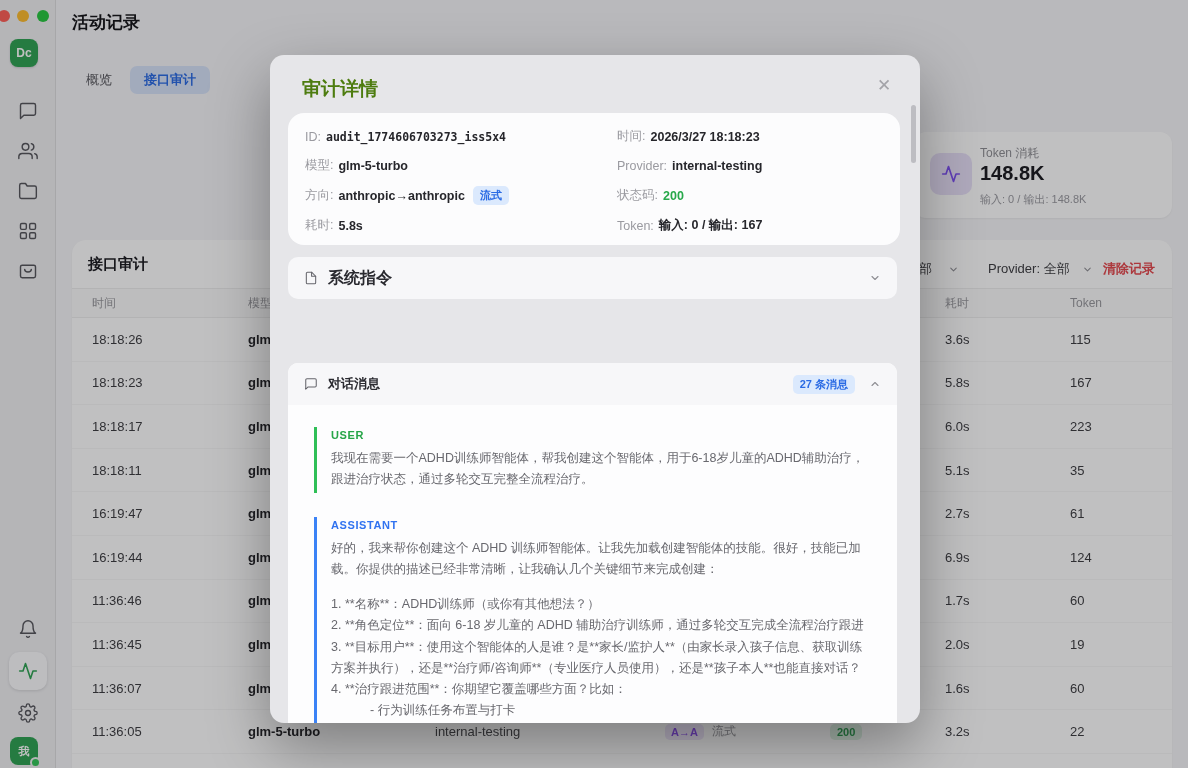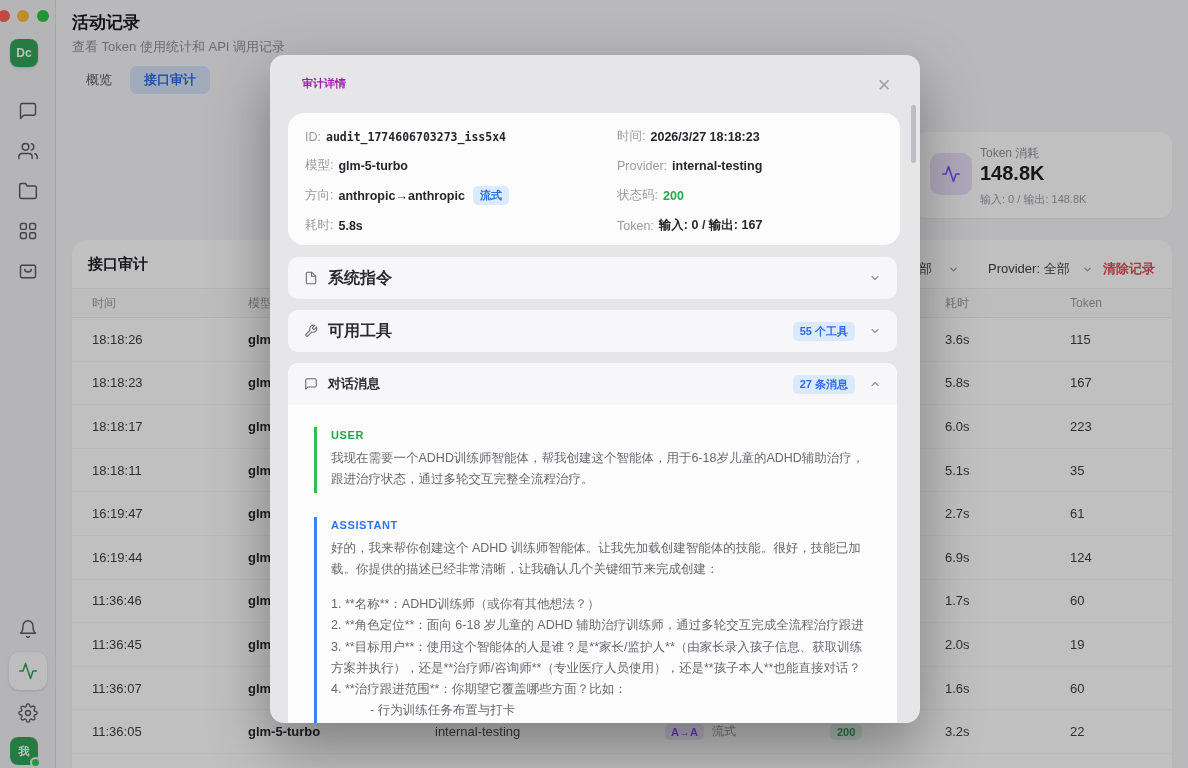--- a/index.html
+++ b/index.html
@@ -61,21 +61,21 @@
   .c-status { width:115px; }
   .c-dur { width:125px; }
   .c-tok { flex:1; }
   .badge-dir { background:#efe7fb; color:#8a4fe8; font-size:11px; font-weight:600; padding:2px 6px; border-radius:5px; }
   .stream-txt { margin-left:8px; color:#98989d; font-size:12px; }
   .badge-status { background:#dff3e5; color:#2f9e52; font-size:11px; font-weight:600; padding:2px 7px; border-radius:5px; }
 
   
   .overlay { position:absolute; inset:0; background:rgba(12,12,16,0.26); z-index:5; }
   .modal { position:absolute; left:270px; top:55px; width:650px; height:668px; background:#e6e6e9; border-radius:14px; z-index:10; box-shadow:0 24px 60px rgba(0,0,0,0.35); overflow:hidden; }
-  .modal-title { position:absolute; left:32px; top:21px; font-size:11px; font-weight:700; color:#a21caf; }
+  .modal-title { position:absolute; left:32px; top:21px; font-size:19px; font-weight:700; color:#4d7c0f; }
   .modal-close { position:absolute; right:24px; top:18px; width:24px; height:24px; color:#a3a3a8; font-size:17px; display:flex; align-items:center; justify-content:center; cursor:default; }
   .scroll-thumb { position:absolute; right:4px; top:50px; width:5px; height:58px; background:#bdbdc2; border-radius:3px; }
 
   .info-card { position:absolute; left:18px; top:58px; width:612px; height:132px; background:#fcfcfd; border-radius:16px; padding:15px 17px; display:grid; grid-template-columns:312px 1fr; row-gap:12px; font-size:12.5px; align-content:start; }
   .info-item { display:flex; align-items:center; white-space:nowrap; }
   .info-item .lbl { color:#9a9aa0; margin-right:5px; }
   .info-item .val { color:#26262b; font-weight:600; }
   .info-item .val.mono { font-family:"DejaVu Sans Mono","Liberation Mono",monospace; font-size:11.5px; }
   .info-item .val.green { color:#27a84a; }
   .badge-blue { margin-left:8px; background:#dbe9fd; color:#2b6be4; font-size:11px; font-weight:600; padding:2px 7px; border-radius:5px; }
@@ -171,21 +171,20 @@
           <path d="M19.4 15a1.65 1.65 0 0 0 .33 1.82l.06.06a2 2 0 0 1 0 2.83 2 2 0 0 1-2.83 0l-.06-.06a1.65 1.65 0 0 0-1.82-.33 1.65 1.65 0 0 0-1 1.51V21a2 2 0 0 1-2 2 2 2 0 0 1-2-2v-.09A1.65 1.65 0 0 0 9 19.4a1.65 1.65 0 0 0-1.82.33l-.06.06a2 2 0 0 1-2.83 0 2 2 0 0 1 0-2.83l.06-.06a1.65 1.65 0 0 0 .33-1.82 1.65 1.65 0 0 0-1.51-1H3a2 2 0 0 1-2-2 2 2 0 0 1 2-2h.09A1.65 1.65 0 0 0 4.6 9a1.65 1.65 0 0 0-.33-1.82l-.06-.06a2 2 0 0 1 0-2.83 2 2 0 0 1 2.83 0l.06.06a1.65 1.65 0 0 0 1.82.33H9a1.65 1.65 0 0 0 1-1.51V3a2 2 0 0 1 2-2 2 2 0 0 1 2 2v.09a1.65 1.65 0 0 0 1 1.51 1.65 1.65 0 0 0 1.82-.33l.06-.06a2 2 0 0 1 2.83 0 2 2 0 0 1 0 2.83l-.06.06a1.65 1.65 0 0 0-.33 1.82V9a1.65 1.65 0 0 0 1.51 1H21a2 2 0 0 1 2 2 2 2 0 0 1-2 2h-.09a1.65 1.65 0 0 0-1.51 1z"></path>
         </svg>
     </div>
     <div class="avatar">
         <span>我</span>
         <span class="dot"></span>
       </div>
   </div>
 
   <div class="page-title">活动记录</div>
-  <div class="page-subtitle">查看 Token 使用统计和 API 调用记录</div>
   <div class="tabs">
     <div class="tab">概览</div>
     <div class="tab active">接口审计</div>
   </div>
 
   <div class="stat-card right">
     <div class="stat-icon purple">
       <svg viewBox="0 0 24 24" fill="none" stroke="currentColor" stroke-width="2" stroke-linecap="round" stroke-linejoin="round">
           <polyline points="22 12 18 12 15 21 9 3 6 12 2 12"></polyline>
         </svg>
@@ -373,35 +372,20 @@
         </span>
       <span class="s-label">系统指令</span>
       <span class="spacer"></span>
       <span class="s-chev">
           <svg viewBox="0 0 24 24" fill="none" stroke="currentColor" stroke-width="2.2" stroke-linecap="round" stroke-linejoin="round">
             <polyline points="6 9 12 15 18 9"></polyline>
           </svg>
         </span>
     </div>
 
-    <div class="section-bar sec-2">
-      <span class="s-icon">
-          <svg viewBox="0 0 24 24" fill="none" stroke="currentColor" stroke-width="1.8" stroke-linecap="round" stroke-linejoin="round">
-            <path d="M14.7 6.3a1 1 0 0 0 0 1.4l1.6 1.6a1 1 0 0 0 1.4 0l3.77-3.77a6 6 0 0 1-7.94 7.94l-6.91 6.91a2.12 2.12 0 0 1-3-3l6.91-6.91a6 6 0 0 1 7.94-7.94l-3.76 3.76z"></path>
-          </svg>
-        </span>
-      <span class="s-label">可用工具</span>
-      <span class="spacer"></span>
-      <span class="badge-blue">55 个工具</span>
-      <span class="s-chev">
-          <svg viewBox="0 0 24 24" fill="none" stroke="currentColor" stroke-width="2.2" stroke-linecap="round" stroke-linejoin="round">
-            <polyline points="6 9 12 15 18 9"></polyline>
-          </svg>
-        </span>
-    </div>
 
     <div class="conv-card">
       <div class="conv-head">
         <span class="s-icon">
             <svg viewBox="0 0 24 24" fill="none" stroke="currentColor" stroke-width="1.8" stroke-linecap="round" stroke-linejoin="round">
               <path d="M21 15a2 2 0 0 1-2 2H7l-4 4V5a2 2 0 0 1 2-2h14a2 2 0 0 1 2 2z"></path>
             </svg>
           </span>
         <span class="s-label">对话消息</span>
         <span class="spacer"></span>

